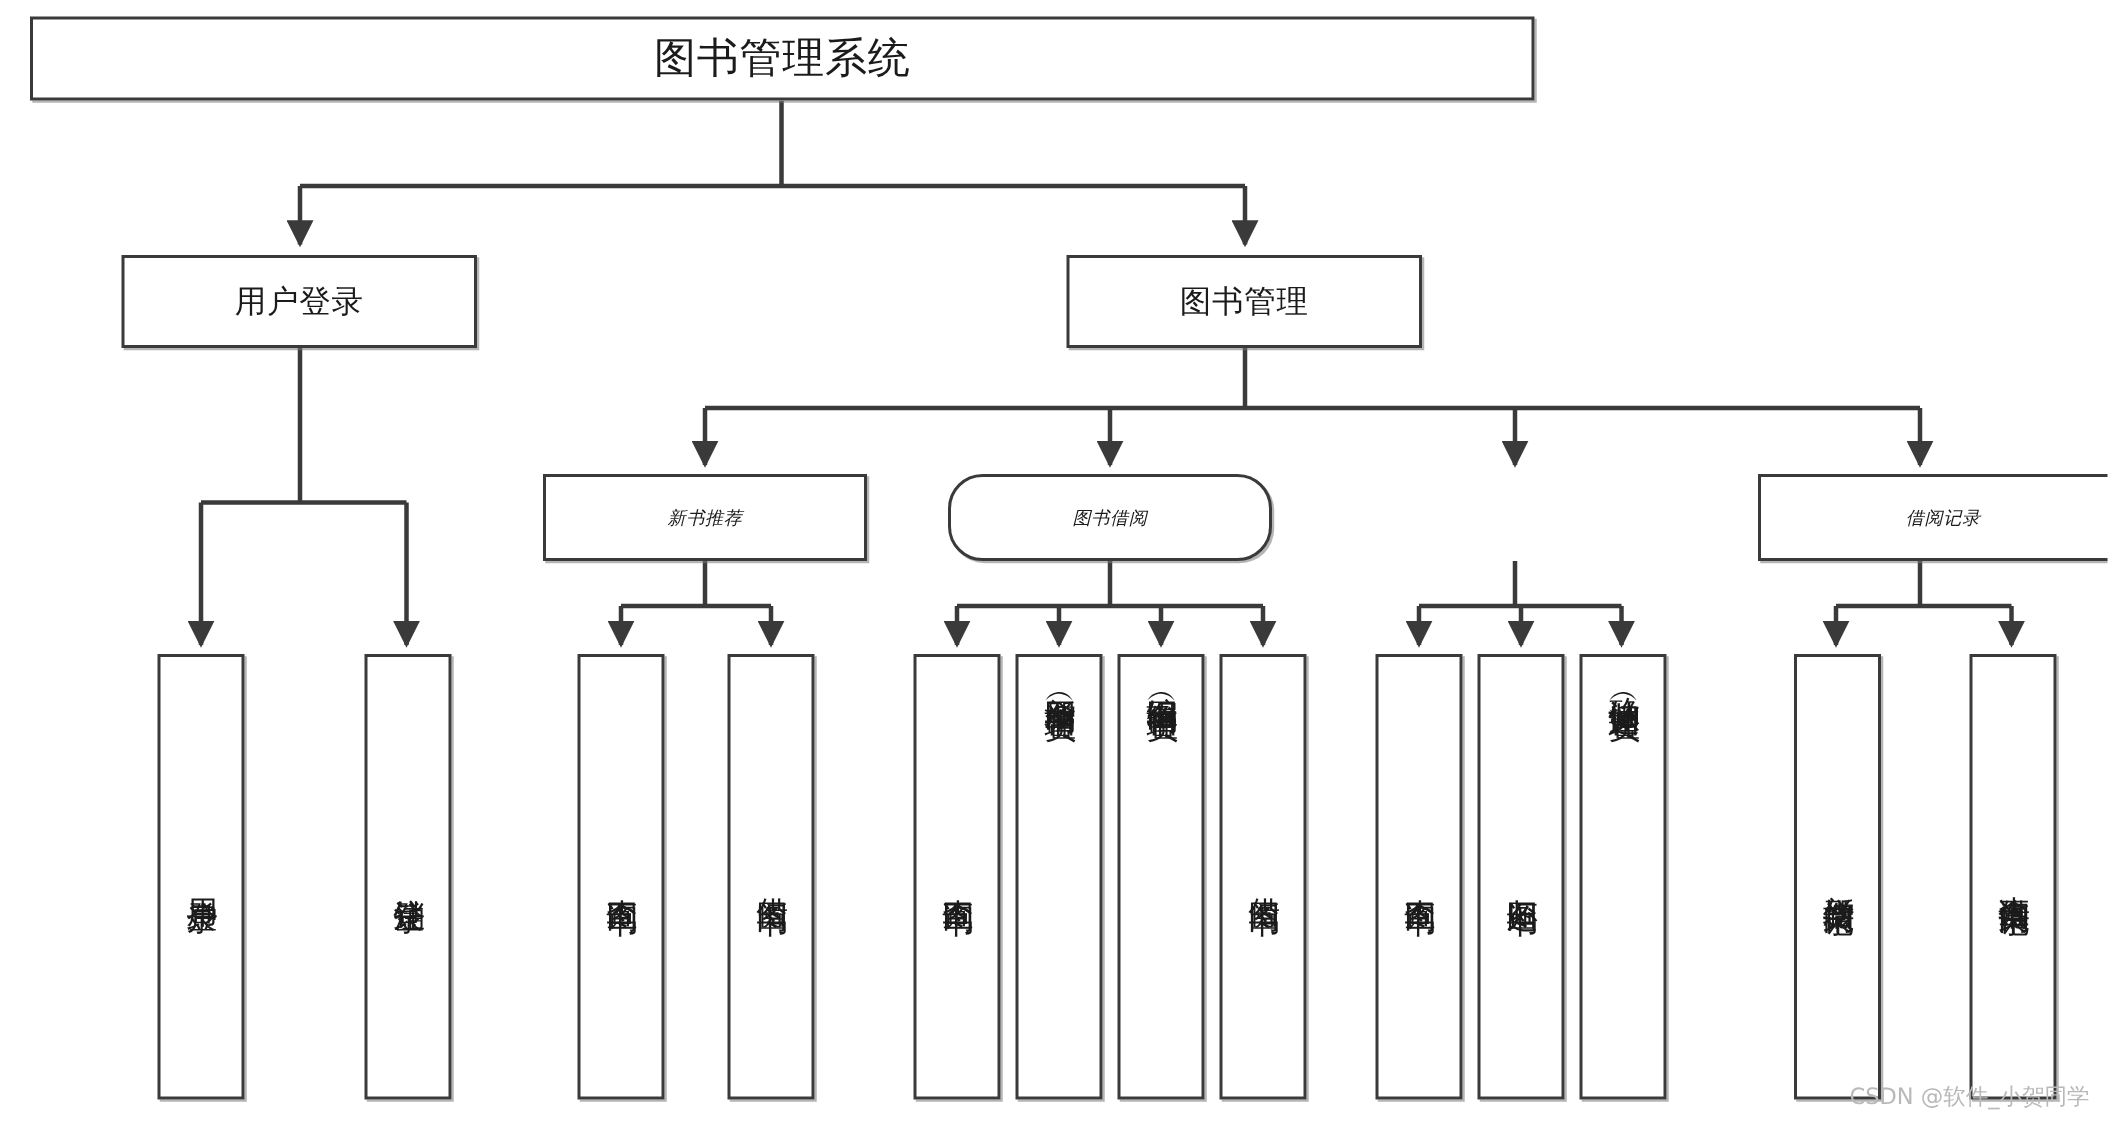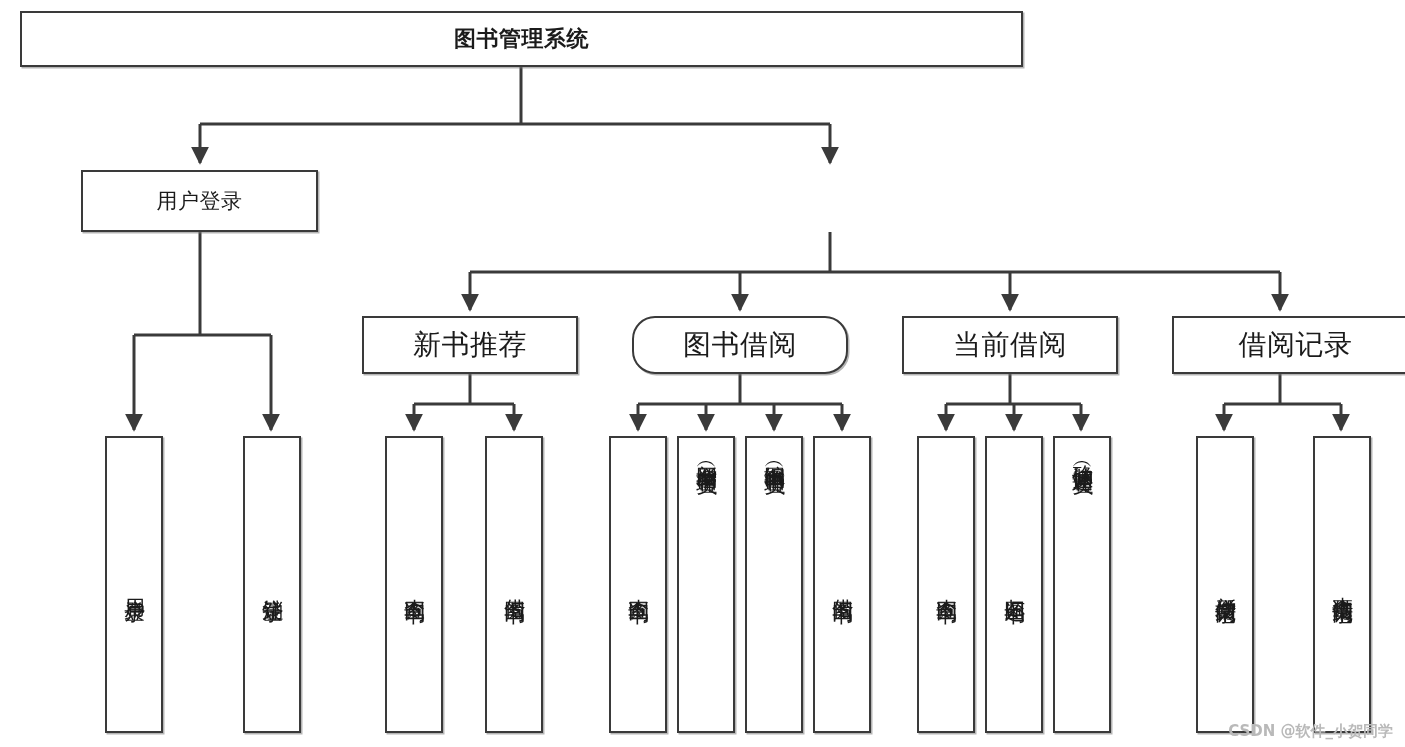--- a/index.html
+++ b/index.html
@@ -37,23 +37,23 @@
     justify-content: center;
     color: #1b1b1b;
     z-index: 2;
   }
   .node .lbl {
     display: block;
     text-align: center;
     line-height: 1.18;
     letter-spacing: 0.5px;
   }
-  .node.root .lbl { font-size: 22px; font-weight: bold; }
+  .node.root .lbl { font-size: 28px; }
   .node.l2 .lbl   { font-size: 21px; }
-  .node.l3 .lbl   { font-size: 28px; }
+  .node.l3 .lbl   { font-size: 12px; font-style: italic; }
   .node.leaf {
     align-items: flex-start;
     padding-top: 10px;
   }
   .node.leaf .lbl {
     writing-mode: vertical-rl;
     text-orientation: upright;
     font-size: 21px;
     line-height: 1.12;
     letter-spacing: 1.5px;
@@ -62,21 +62,20 @@
   .node.leaf.center-v { align-items: center; padding-top: 0; }
   .watermark {
     position: absolute;
     right: 12px;
     bottom: 6px;
     font-size: 15px;
     color: #b9b9b9;
     white-space: nowrap;
     z-index: 3;
     font-family: "DejaVu Sans", "Liberation Sans", sans-serif;
-    font-weight: bold;
   }
 </style>
 </head>
 <body>
 
 <div id="diagram">
 
   <svg id="edges" viewBox="0 0 1405 747" width="1405" height="747" xmlns="http://www.w3.org/2000/svg">
     <defs>
       <marker id="arrow" viewBox="0 0 10 10" refX="9" refY="5" markerWidth="6" markerHeight="6" orient="auto-start-reverse">
@@ -127,29 +126,29 @@
     </g>
   </svg>
 
   <div class="node root" style="left:20px; top:11px; width:1003px; height:56px;">
     <span class="lbl">图书管理系统</span>
   </div>
 
   <div class="node l2" style="left:81px; top:170px; width:237px; height:62px;">
     <span class="lbl">用户登录</span>
   </div>
+  <div class="node l2" style="left:711px; top:170px; width:237px; height:62px;">
+    <span class="lbl">图书管理</span>
+  </div>
 
   <div class="node l3" style="left:362px; top:316px; width:216px; height:58px;">
     <span class="lbl">新书推荐</span>
   </div>
   <div class="node l3" style="left:632px; top:316px; width:216px; height:58px;border-radius:23px;">
     <span class="lbl">图书借阅</span>
-  </div>
-  <div class="node l3" style="left:902px; top:316px; width:216px; height:58px;">
-    <span class="lbl">当前借阅</span>
   </div>
   <div class="node l3" style="left:1172px; top:316px; width:247px; height:58px;">
     <span class="lbl">借阅记录</span>
   </div>
 
   <div class="node leaf center-v" style="left:105px; top:436px; width:58px; height:297px;">
     <span class="lbl">用户登录</span>
   </div>
   <div class="node leaf center-v" style="left:243px; top:436px; width:58px; height:297px;">
     <span class="lbl">注销登录</span>

